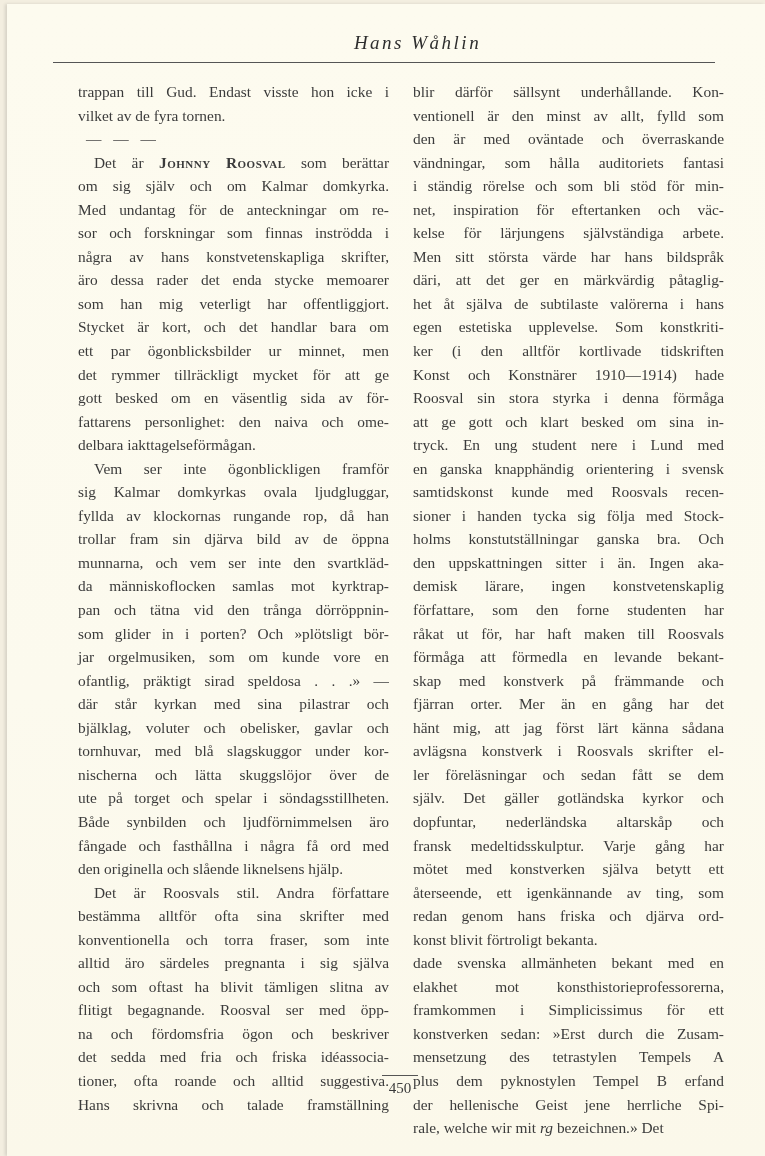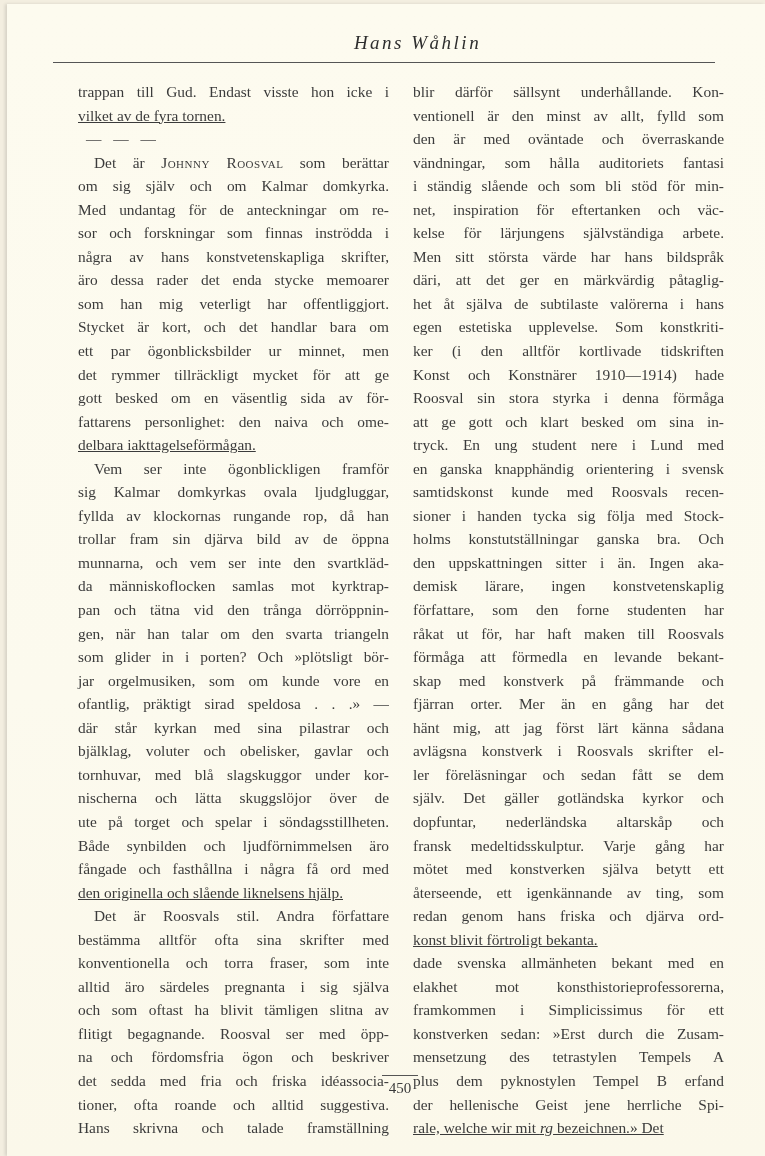--- a/index.html
+++ b/index.html
@@ -24,23 +24,23 @@
     height: 0; border-top: 1.5px solid #555;
   }
   .col { position: absolute; top: 80px; width: 311px; }
   .col.left { left: 78px; }
   .col.right { left: 413px; }
   .ln {
     height: 23.55px; line-height: 23.55px; font-size: 15.4px;
     white-space: nowrap; text-align: justify; text-align-last: justify;
     color: #3b3b3b;
   }
-  .ln.last { text-align-last: left; text-decoration: underline; }
+  .ln.last { text-align-last: left; }
   .ln.indent { padding-left: 16px; }
-  .sc { font-variant: small-caps; letter-spacing: 0.5px; }
+  .sc { font-variant: small-caps; letter-spacing: 0.5px; font-weight: bold; }
   .sep {
     height: 23.55px; line-height: 23.55px; font-size: 15.4px;
     padding-left: 8px; letter-spacing: 4px; color: #444;
   }
   .folio-rule {
     position: absolute; left: 382px; width: 36px; top: 1075px;
     border-top: 1px solid #555;
   }
   .folio {
     position: absolute; left: 0; width: 800px; top: 1080px;
@@ -77,21 +77,20 @@
       <div class="ln last">delbara iakttagelseförmågan.</div>
     </div>
   <div id="l-p3">
       <div class="ln indent">Vem ser inte ögonblickligen framför</div>
       <div class="ln">sig Kalmar domkyrkas ovala ljudgluggar,</div>
       <div class="ln">fyllda av klockornas rungande rop, då han</div>
       <div class="ln">trollar fram sin djärva bild av de öppna</div>
       <div class="ln">munnarna, och vem ser inte den svartkläd-</div>
       <div class="ln">da människoflocken samlas mot kyrktrap-</div>
       <div class="ln">pan och tätna vid den trånga dörröppnin-</div>
-      <div class="ln">gen, när han talar om den svarta triangeln</div>
       <div class="ln">som glider in i porten? Och »plötsligt bör-</div>
       <div class="ln">jar orgelmusiken, som om kunde vore en</div>
       <div class="ln">ofantlig, präktigt sirad speldosa . . .» —</div>
       <div class="ln">där står kyrkan med sina pilastrar och</div>
       <div class="ln">bjälklag, voluter och obelisker, gavlar och</div>
       <div class="ln">tornhuvar, med blå slagskuggor under kor-</div>
       <div class="ln">nischerna och lätta skuggslöjor över de</div>
       <div class="ln">ute på torget och spelar i söndagsstillheten.</div>
       <div class="ln">Både synbilden och ljudförnimmelsen äro</div>
       <div class="ln">fångade och fasthållna i några få ord med</div>
@@ -110,21 +109,21 @@
       <div class="ln">Hans skrivna och talade framställning</div>
     </div>
 </div>
 
 <div class="col right">
   <div id="r-p1">
       <div class="ln">blir därför sällsynt underhållande. Kon-</div>
       <div class="ln">ventionell är den minst av allt, fylld som</div>
       <div class="ln">den är med oväntade och överraskande</div>
       <div class="ln">vändningar, som hålla auditoriets fantasi</div>
-      <div class="ln">i ständig slående och som bli stöd för min-</div>
+      <div class="ln">i ständig rörelse och som bli stöd för min-</div>
       <div class="ln">net, inspiration för eftertanken och väc-</div>
       <div class="ln">kelse för lärjungens självständiga arbete.</div>
       <div class="ln">Men sitt största värde har hans bildspråk</div>
       <div class="ln">däri, att det ger en märkvärdig påtaglig-</div>
       <div class="ln">het åt själva de subtilaste valörerna i hans</div>
       <div class="ln">egen estetiska upplevelse. Som konstkriti-</div>
       <div class="ln">ker (i den alltför kortlivade tidskriften</div>
       <div class="ln">Konst och Konstnärer 1910—1914) hade</div>
       <div class="ln">Roosval sin stora styrka i denna förmåga</div>
       <div class="ln">att ge gott och klart besked om sina in-</div>

